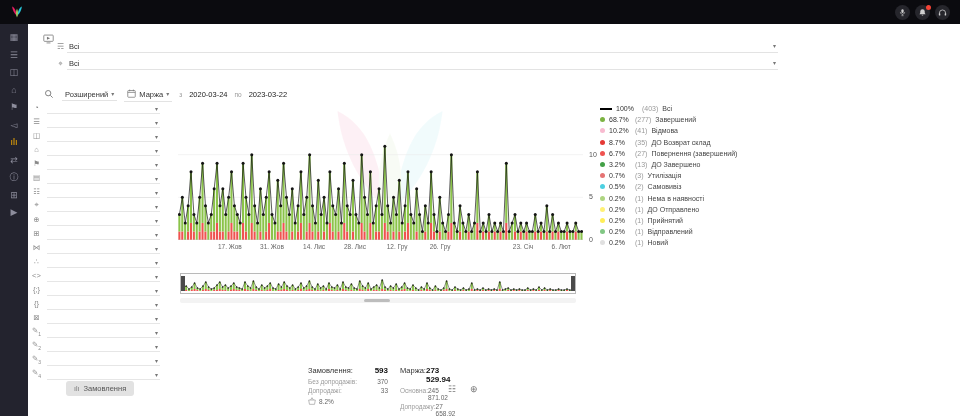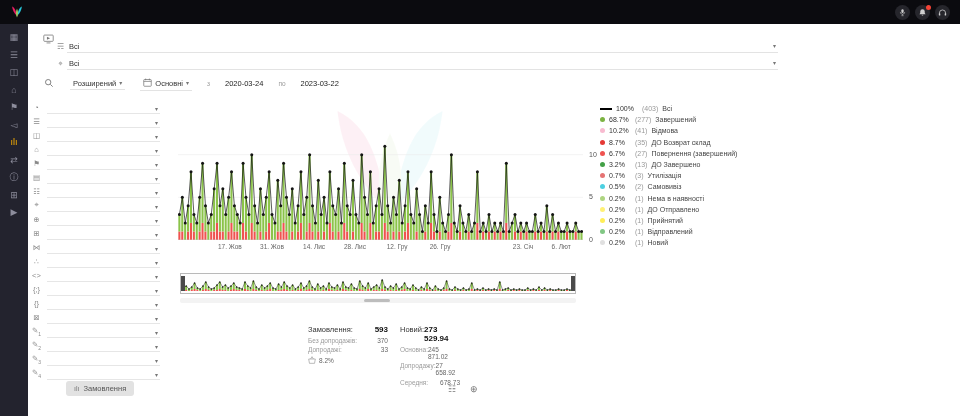--- a/index.html
+++ b/index.html
@@ -19,21 +19,21 @@
   .rail-icon.active{color:#ffb300;}
 
   
   .display-icon{position:absolute;left:43px;top:30px;color:#777;}
   .top-filters{position:absolute;left:42px;top:38px;width:736px;}
   .tf-row{display:flex;align-items:center;height:17px;}
   .tf-ind{padding-left:12px;}
   .tf-ic{width:13px;font-size:8px;color:#8a8a8a;text-align:center;flex:none;}
   .tf-sel{flex:1;display:flex;justify-content:space-between;align-items:center;border-bottom:1px solid #e3e3e3;font-size:7.5px;color:#333;padding:1px 2px;}
   .chev{font-size:6px;color:#777;line-height:1;}
-  .tf-row3{margin-top:3px;gap:15px;}
+  .tf-row3{margin-top:14px;gap:7px;}
   .mini-sel{display:flex;gap:3px;align-items:center;border-bottom:1px solid #e3e3e3;font-size:7.5px;color:#333;padding:1px 3px;}
   .dlab{font-size:6.5px;color:#9a9a9a;}
   .date{font-size:7.5px;color:#222;}
 
   
   .filter-col{position:absolute;left:30px;top:100px;width:130px;}
   .f-row{display:flex;align-items:center;height:14px;gap:4px;}
   .f-ic{width:13px;font-size:7.5px;color:#8a8a8a;text-align:center;flex:none;}
   .f-ic sub{font-size:5px;}
   .f-sel{flex:1;align-self:flex-end;border-bottom:1px solid #e6e6e6;display:flex;justify-content:flex-end;padding:0 2px 1px;}
@@ -61,21 +61,21 @@
   .mini svg{position:absolute;left:1px;top:2px;width:392px;height:15px;}
   .handle{position:absolute;width:4px;top:2px;bottom:2px;background:#4a4a4a;}
   .handle.l{left:0;} .handle.r{right:0;}
   .hscroll{position:absolute;left:180px;top:298px;width:396px;height:5px;background:#f3f3f3;border-radius:2px;}
   .thumb{position:absolute;left:184px;top:1px;width:26px;height:3px;background:#bdbdbd;border-radius:2px;}
 
   
   .stats{position:absolute;left:308px;top:325px;display:flex;gap:12px;}
   .st-col:nth-child(1){width:80px;} .st-col:nth-child(2){width:60px;}
   .st-col:nth-child(3){width:76px;} .st-col:nth-child(4){width:90px;}
-  .st-head{display:flex;justify-content:space-between;align-items:baseline;font-size:7.5px;color:#333;}
+  .st-head{display:flex;justify-content:space-between;align-items:baseline;font-size:7.5px;color:#333;margin-top:41px;}
   .st-val{font-size:8px;color:#111;}
   .st-row{display:flex;justify-content:space-between;font-size:6.5px;color:#9c9c9c;margin-top:2.5px;}
   .st-v{color:#666;}
   .st-pct{display:flex;gap:3px;align-items:center;margin-top:2.5px;font-size:6.5px;color:#666;}
 
   
   .apply{position:absolute;left:66px;top:381px;height:15px;display:flex;align-items:center;gap:4px;background:#e2e2e2;border:none;border-radius:3px;padding:0 8px;font-size:7.5px;color:#555;font-family:inherit;cursor:pointer;}
   .apply .ai{font-size:7px;color:#777;}
   .view-toggles{position:absolute;left:448px;top:384px;display:flex;gap:14px;color:#777;font-size:9px;}
   .vt{cursor:pointer;}
@@ -169,21 +169,21 @@
       </div>
       <div class="mini-sel">
         <span>
           <svg viewBox="0 0 12 12" width="9" height="9">
             <rect x="1" y="2" width="10" height="9" rx="1" fill="none" stroke="#777"></rect>
             <line x1="3.5" y1="0.8" x2="3.5" y2="3" stroke="#777"></line>
             <line x1="8.5" y1="0.8" x2="8.5" y2="3" stroke="#777"></line>
             <line x1="1" y1="4.5" x2="11" y2="4.5" stroke="#777"></line>
           </svg>
         </span>
-        <span>Основні</span>
+        <span>Маржа</span>
         <span class="chev">▾</span>
       </div>
       <span class="dlab">з</span>
       <span class="date">2020-03-24</span>
       <span class="dlab">по</span>
       <span class="date">2023-03-22</span>
     </div>
   </div>
 
   <div class="filter-col">
@@ -1167,21 +1167,21 @@
         <div class="st-pct">
           <span><svg viewBox="0 0 12 12" width="8" height="8">
               <path d="M1 4.5h10L9.8 11H2.2z" fill="none" stroke="#999"></path>
               <path d="M3.8 4.5 6 1l2.2 3.5" fill="none" stroke="#999"></path>
             </svg></span>
           <span class="st-pv">8.2%</span>
         </div>
       </div>
       <div class="st-col">
         <div class="st-head">
-          <span class="st-lab">Новий:</span>
+          <span class="st-lab">Маржа:</span>
           <b class="st-val">273 529.94</b>
         </div>
         <div class="st-row">
           <span class="st-k">Основна:</span>
           <span class="st-v">245 871.02</span>
         </div>
         <div class="st-row">
           <span class="st-k">Допродажу:</span>
           <span class="st-v">27 658.92</span>
         </div>

